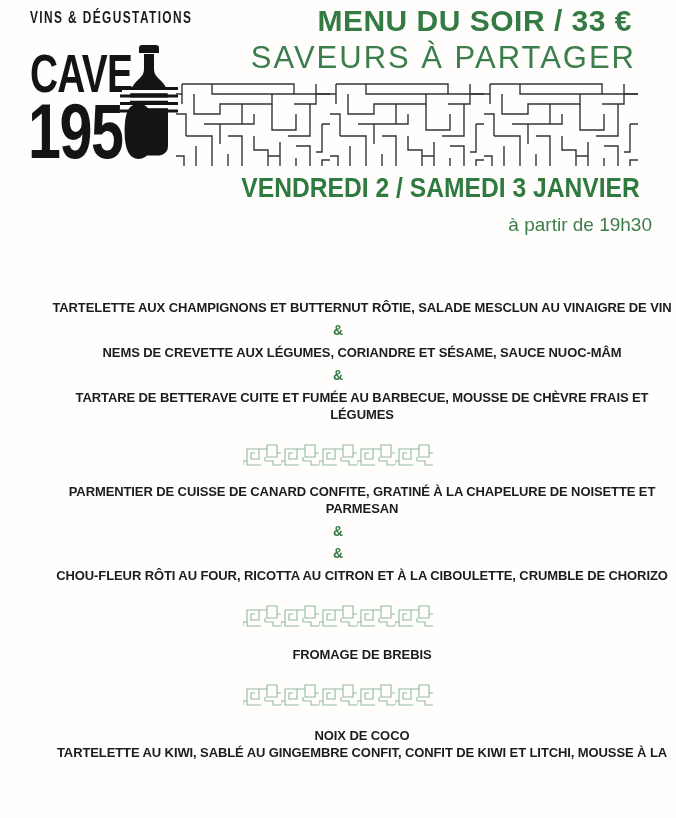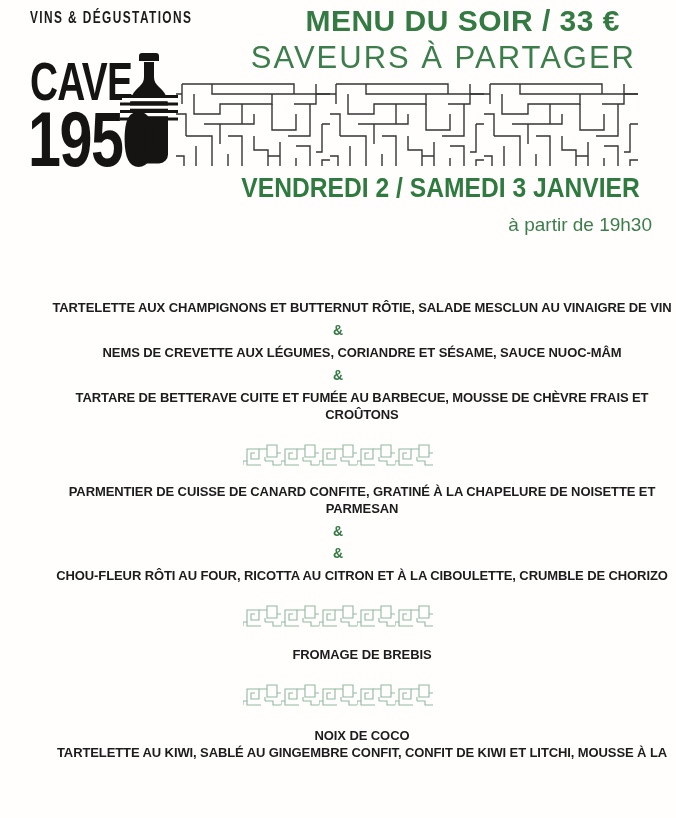--- a/index.html
+++ b/index.html
@@ -12,36 +12,36 @@
     overflow:hidden;
   }
   
   .header{position:relative;height:252px;}
   .tagline{
     position:absolute;left:30px;top:8px;
     font-size:17px;font-weight:bold;color:#1d1b19;
     letter-spacing:2px;white-space:nowrap;
     transform:scaleX(0.70);transform-origin:left top;
   }
-  .logo{position:absolute;left:28px;top:48px;width:150px;height:126px;}
+  .logo{position:absolute;left:28px;top:40px;width:150px;height:126px;}
   .logo-cave{
     position:absolute;left:2px;top:6px;
     font-size:54px;font-weight:bold;color:#161412;line-height:1;
     letter-spacing:-1px;
     transform:scaleX(0.72);transform-origin:left top;
   }
   .logo-year{
     position:absolute;left:0px;top:52px;
     font-size:78px;font-weight:bold;color:#161412;line-height:1;
     letter-spacing:-2px;
     transform:scaleX(0.76);transform-origin:left top;
   }
   .bottle{position:absolute;left:92px;top:4px;}
   .title{
-    position:absolute;right:56px;top:4px;
+    position:absolute;right:44px;top:4px;
     font-size:30px;font-weight:bold;color:#337a43;
     white-space:nowrap;letter-spacing:0.5px;text-align:center;
   }
   .subtitle{
     position:absolute;right:40px;top:40px;
     font-size:31px;font-weight:normal;color:#3c7e4b;
     white-space:nowrap;letter-spacing:2px;
   }
   .maze{position:absolute;left:176px;top:80px;}
   .date-line{
@@ -137,21 +137,21 @@
       <div class="item">
         <span class="line">TARTELETTE AUX CHAMPIGNONS ET BUTTERNUT RÔTIE, SALADE MESCLUN AU VINAIGRE DE VIN</span>
       </div>
       <div class="amp">&amp;</div>
       <div class="item">
         <span class="line">NEMS DE CREVETTE AUX LÉGUMES, CORIANDRE ET SÉSAME, SAUCE NUOC-MÂM</span>
       </div>
       <div class="amp">&amp;</div>
       <div class="item">
         <span class="line">TARTARE DE BETTERAVE CUITE ET FUMÉE AU BARBECUE, MOUSSE DE CHÈVRE FRAIS ET</span>
-        <span class="line">CROÛTONS</span>
+        <span class="line">LÉGUMES</span>
       </div>
     </div>
 
     <svg class="divider" width="190" height="24">
       <rect width="190" height="24" fill="url(#divP)"></rect>
     </svg>
 
     <div>
       <div class="item">
         <span class="line">PARMENTIER DE CUISSE DE CANARD CONFITE, GRATINÉ À LA CHAPELURE DE NOISETTE ET</span>

